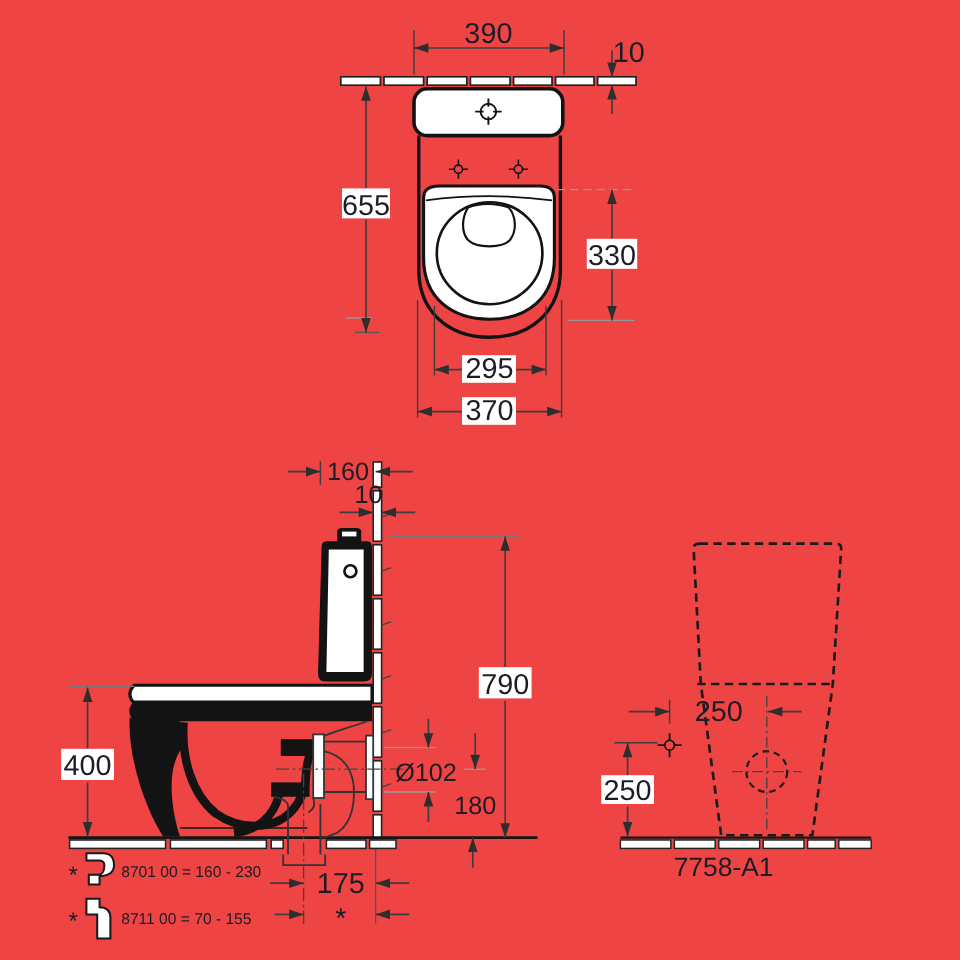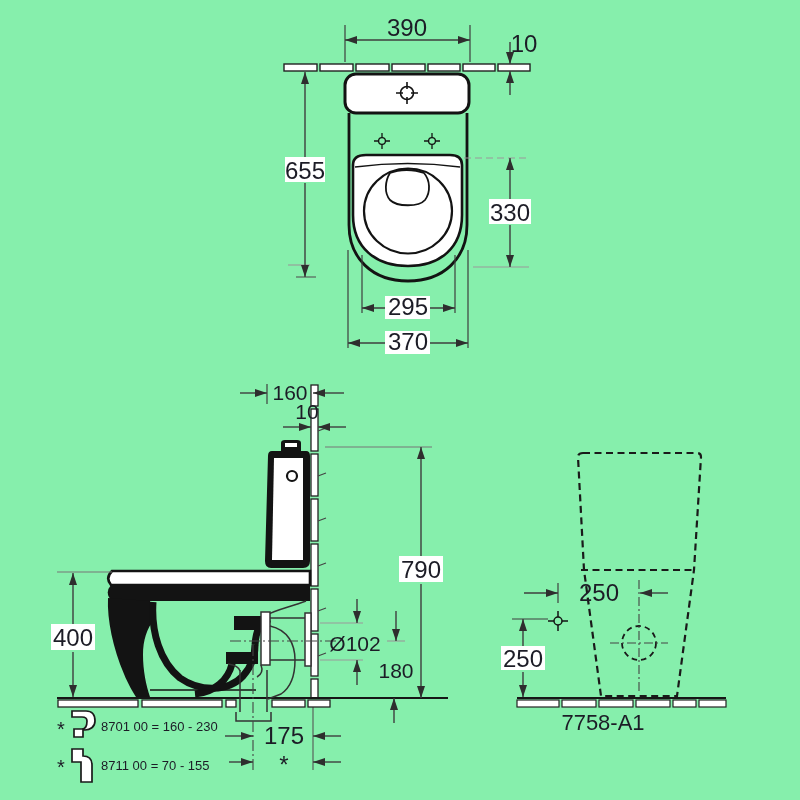--- a/index.html
+++ b/index.html
@@ -1,16 +1,16 @@
 <!DOCTYPE html>
 <html><head>
 <meta charset="utf-8">
 <style>
   html,body{margin:0;padding:0;background:#fff;}
-  .canvas{position:relative;width:800px;height:800px;background:#86efac;overflow:hidden;
+  .canvas{position:relative;width:800px;height:800px;background:#ef4444;overflow:hidden;
           font-family:"Liberation Sans", sans-serif;}
   svg{position:absolute;left:0;top:0;}
   text{font-family:"Liberation Sans", sans-serif;fill:#1c1c26;}
   .dim{font-size:24px;}
   .dimS{font-size:21px;}
   .note{font-size:13px;}
   .model{font-size:22px;}
   .star{font-size:20px;}
 </style>
 </head>

